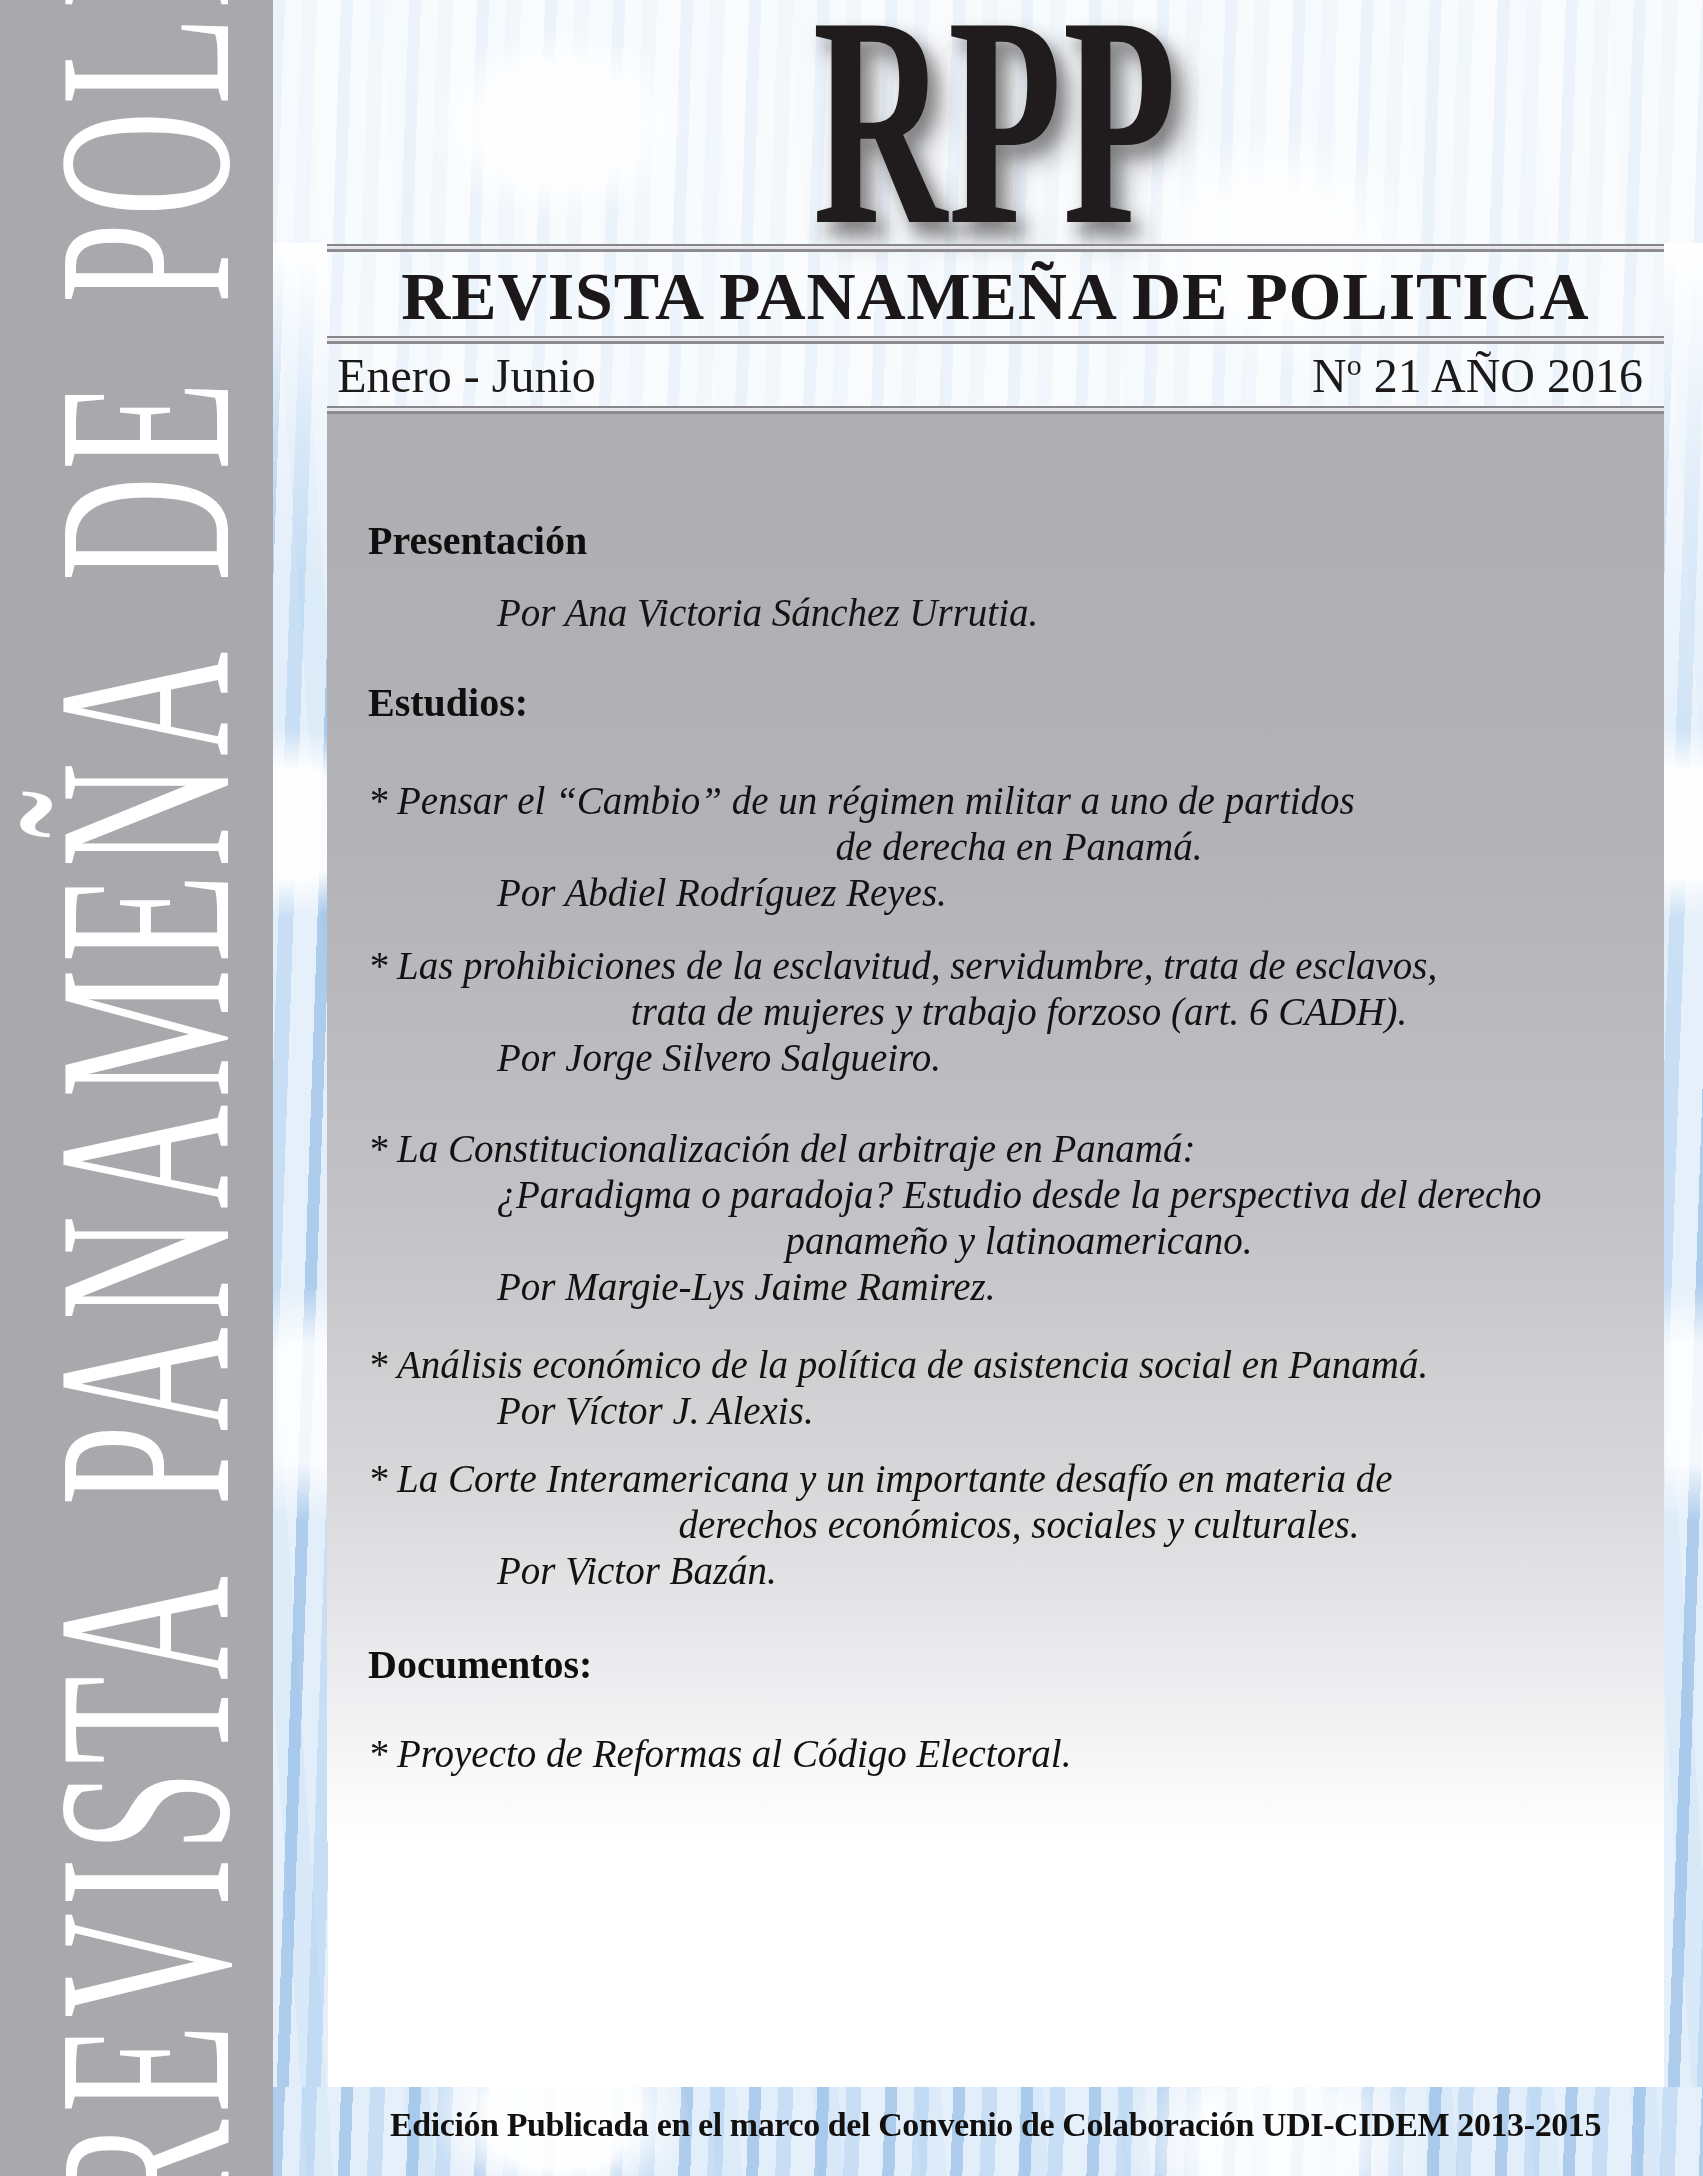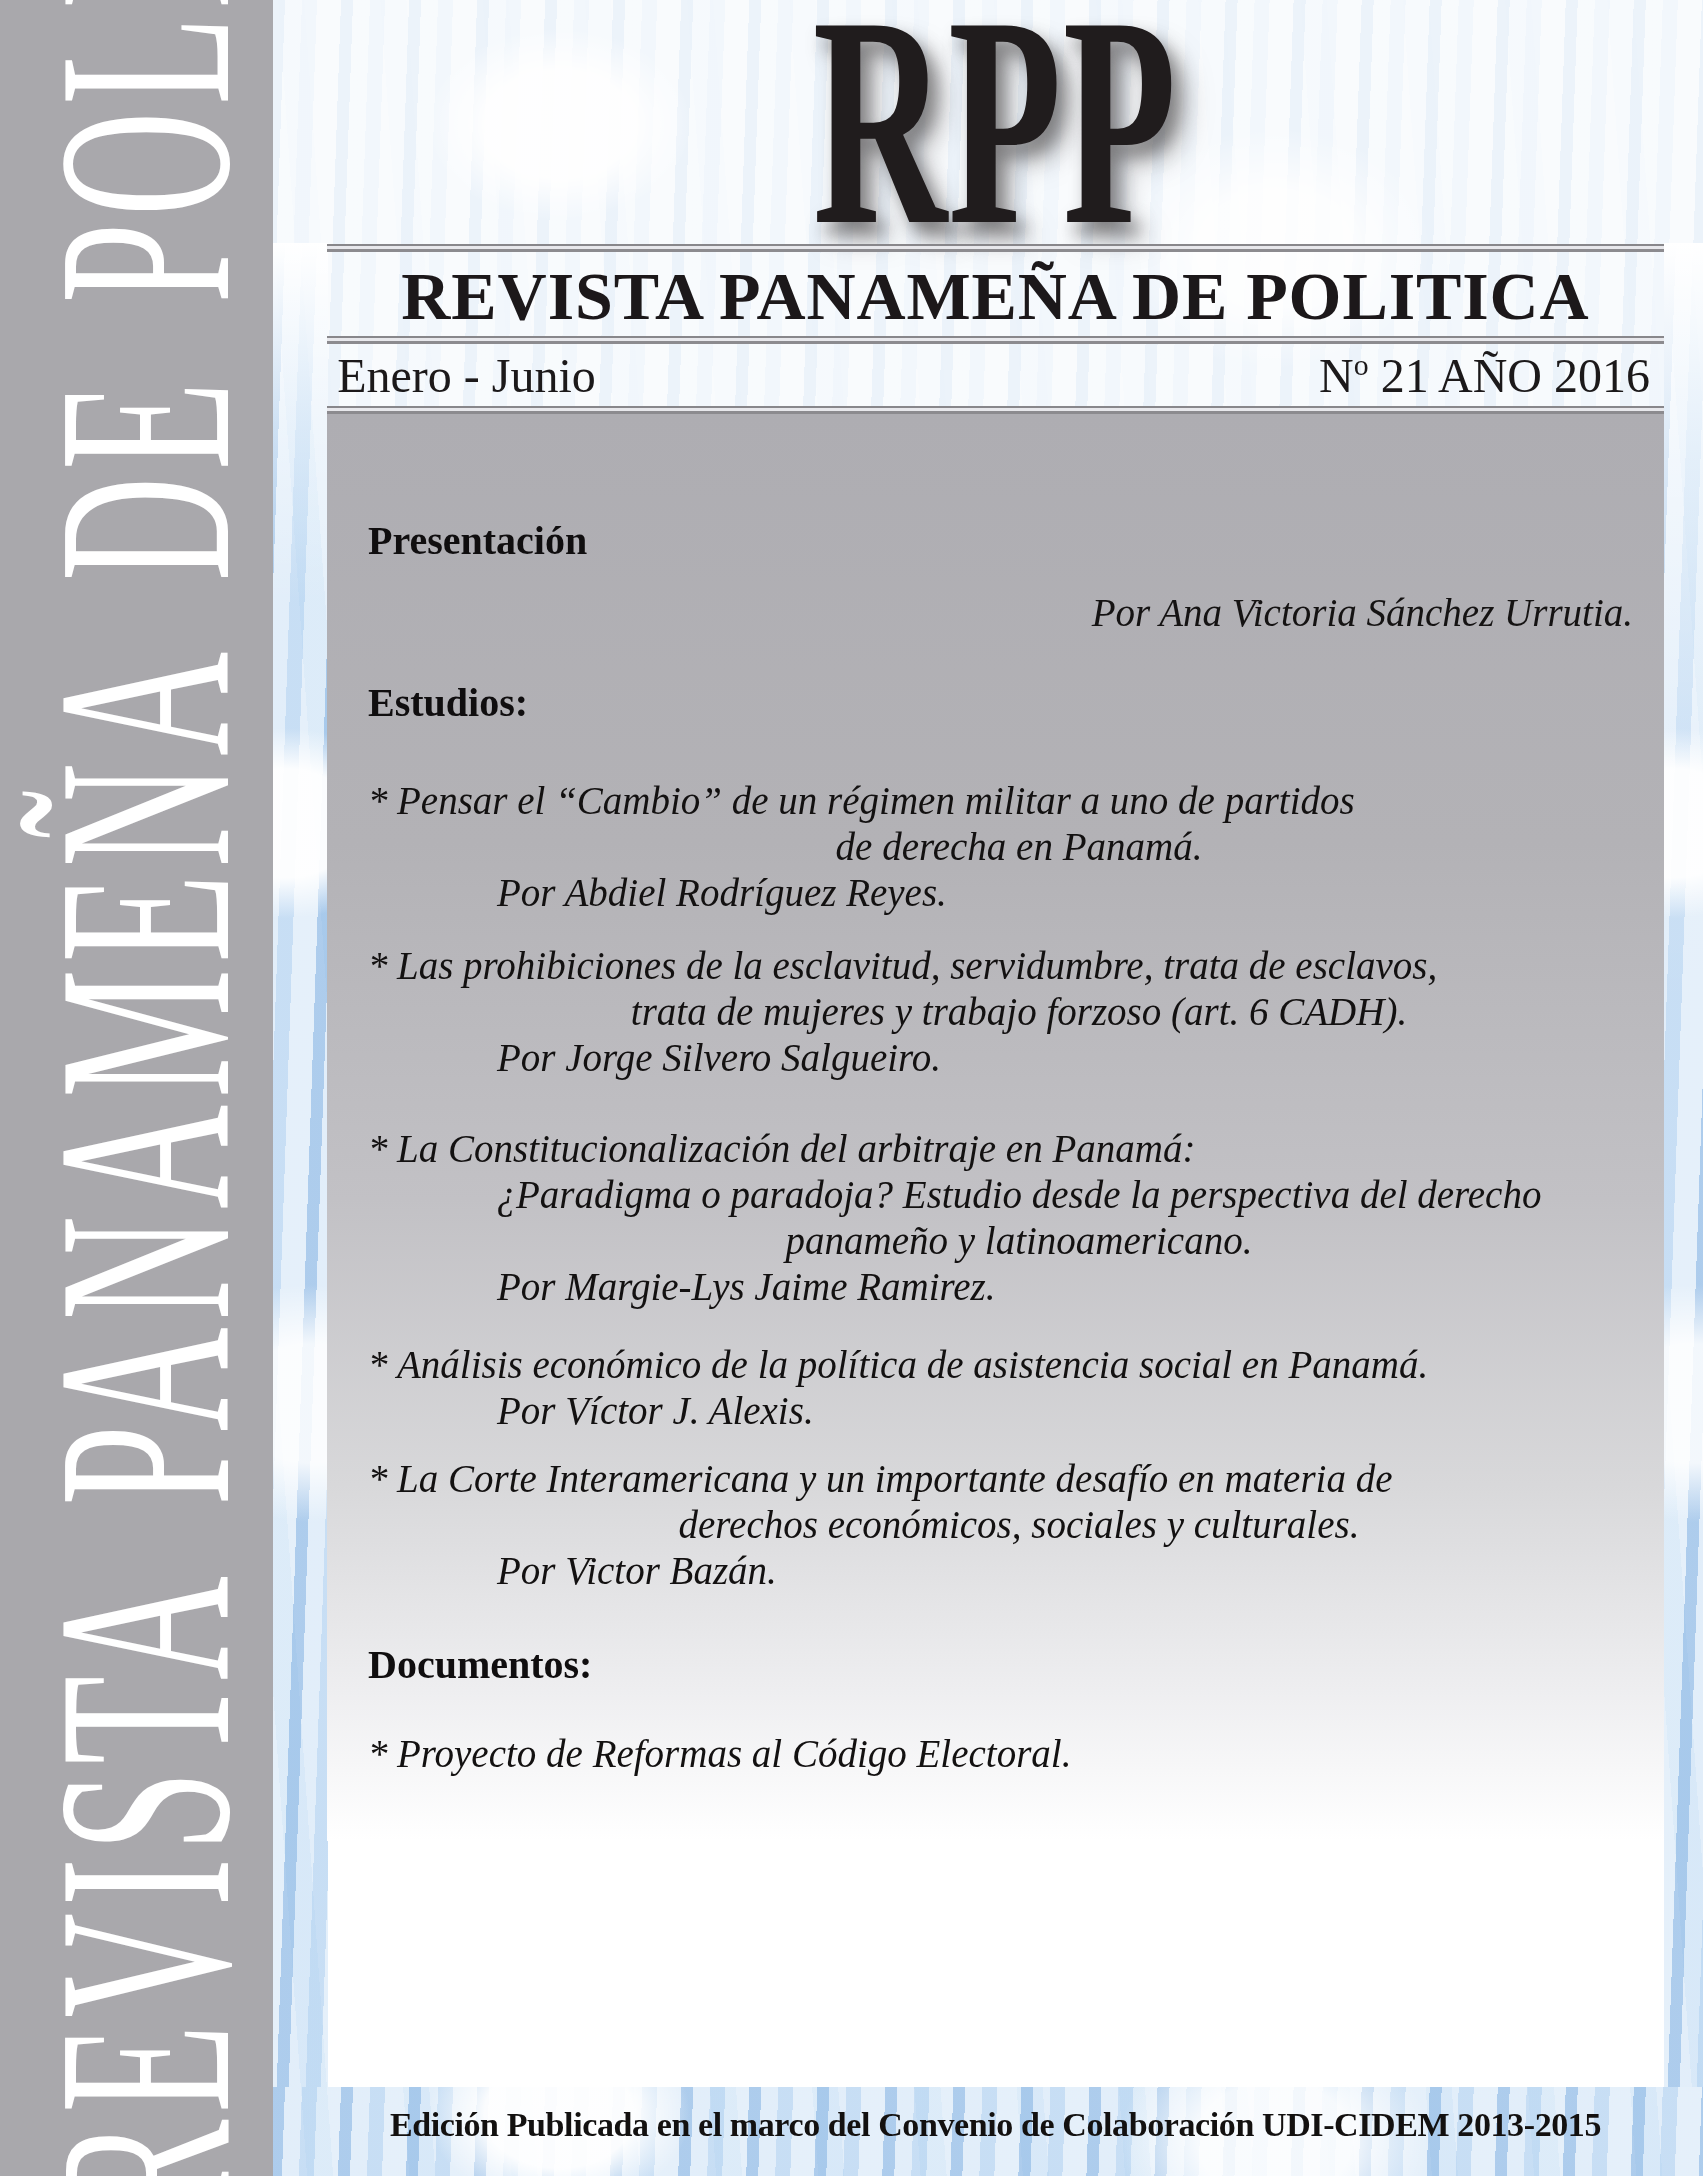--- a/index.html
+++ b/index.html
@@ -43,32 +43,32 @@
     text-shadow:13.6px 12px 22px rgba(90,88,90,.70), 25.6px 19px 34px rgba(120,118,120,.40);
   }
   .rule{position:absolute;left:327px;width:1337px;height:7.7px;
     background:linear-gradient(180deg,#88878b 0 1.7px,#e8e8ec 1.7px 5.1px,#8c8b8f 5.1px 7.7px);}
   .rule-1{top:244px;}
   .rule-2{top:336px;}
   .rule-3{top:406px;}
   .jtitle{top:257px;text-align:center;font-size:68px;font-weight:700;color:#1c181a;letter-spacing:0.9px;line-height:78px;}
   .dateline{top:345px;height:73px;font-size:48px;color:#1c191a;line-height:61px;}
   .season{position:absolute;left:10.2px;top:0;}
-  .issue{position:absolute;right:14px;top:0;}
+  .issue{position:absolute;right:21px;top:0;}
   .issue sup{font-size:62%;vertical-align:super;line-height:0;}
   
   .panel{
     position:absolute;left:327px;top:414px;width:1337px;height:1427px;
     background:linear-gradient(180deg,#aeadb2 0%,#b3b2b6 30%,#c2c1c5 55%,#d8d8da 75%,#efeff1 90%,#ffffff 100%);
     box-sizing:border-box;padding:0 31px 12px 41px;
     color:#151313;
   }
   .panel .h{font-size:40px;font-weight:700;color:#100e0f;line-height:46px;}
   .h-pres{margin-top:104px;}
-  .by-line{font-style:italic;font-size:39px;line-height:46px;padding-left:129px;text-align:right;}
+  .by-line{font-style:italic;font-size:39px;line-height:46px;padding-left:129px;}
   .por-ana{margin-top:25.6px;}
   .h-est{margin-top:44px;}
   .entry{font-style:italic;font-size:39px;line-height:46px;color:#131111;}
   .entry .l1 .bullet{display:inline-block;width:29px;font-style:normal;font-style:italic;}
   .entry .cont{padding-left:37px;text-align:center;}
   .entry .author{padding-left:129px;}
   .e1{margin-top:52px;}
   .e2{margin-top:27px;}
   .e3{margin-top:45px;}
   .e4{margin-top:22px;}

